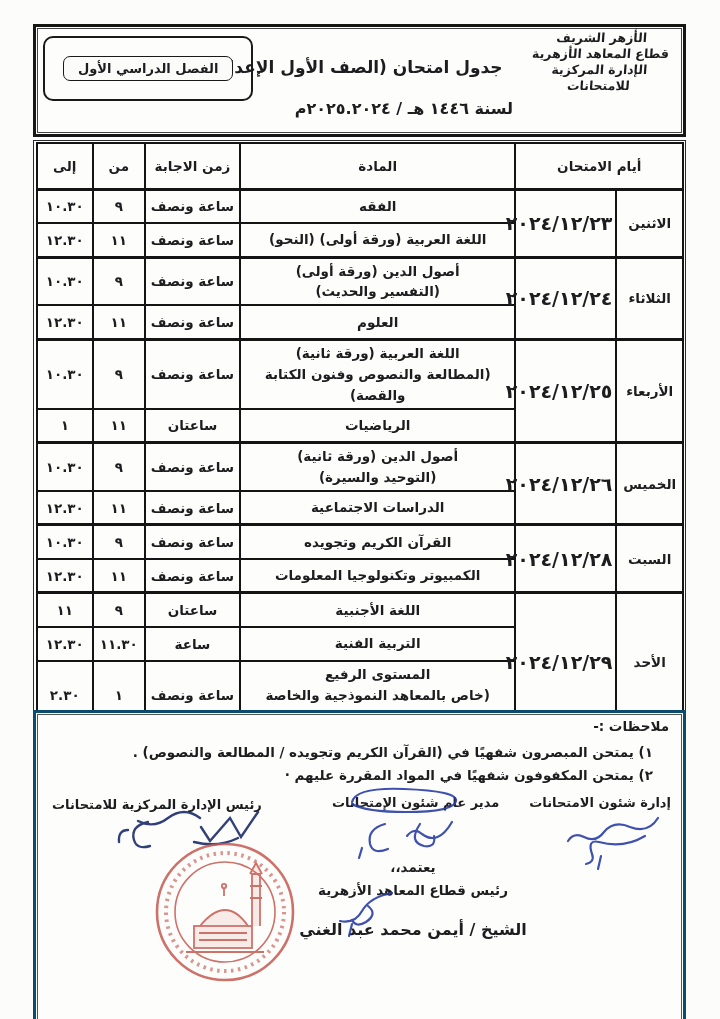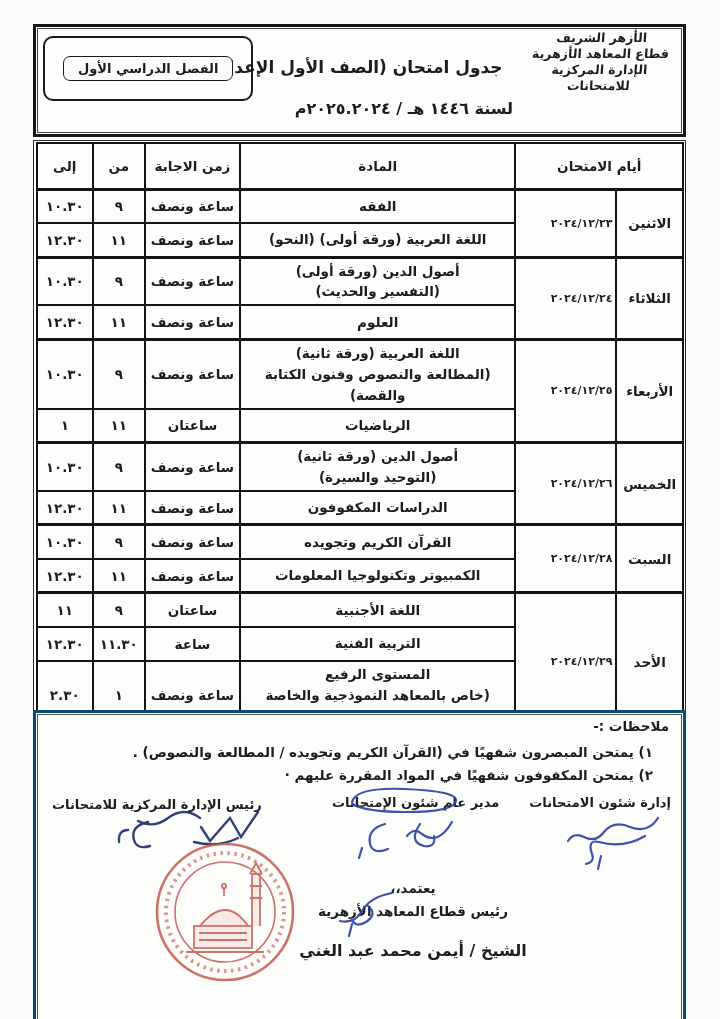--- a/index.html
+++ b/index.html
@@ -49,21 +49,21 @@
   table{ border-collapse:collapse; width:648px; table-layout:fixed; }
   th, td{
     border:2px solid #141414; text-align:center; vertical-align:middle;
     font-size:13.5px; padding:2px 3px; background:#fdfdfc;
   }
   thead tr{ height:46px; }
   tbody tr{ height:34px; }
   tr.block-start td{ border-top-width:3px; }
   col.c-day{ width:66px; } col.c-date{ width:100px; } col.c-subj{ width:273px; }
   col.c-dur{ width:94px; } col.c-from{ width:52px; } col.c-to{ width:55px; }
-  td.date-cell{ font-size:11px; letter-spacing:0.5px;padding-left:44px; }
+  td.date-cell{ font-size:19px; letter-spacing:0.5px;padding-left:44px; }
   td.subject-cell div{ line-height:1.55; }
   td.time-cell{ font-size:13.5px; }
 
   
   .footer-box{
     position:absolute; left:33px; top:710px; width:653px; height:319px;
     border:3px solid #0c4a6e; background:#fdfdfc;
   }
   .footer-box::after{
     content:""; position:absolute; inset:1px; border:1px solid #555; pointer-events:none;
@@ -71,21 +71,21 @@
   .notes-heading{ position:absolute; top:5px; right:14px; font-size:13.5px; }
   .notes-list{ position:absolute; top:28px; right:30px; left:10px; list-style:none; }
   .notes-list li{ font-size:13.5px; line-height:1.7; }
 
   .sig-title{ position:absolute; font-size:13px; white-space:nowrap; }
   .sig-right{ top:82px; right:12px; }
   .sig-center{ top:82px; left:296px; }
   .sig-left{ top:84px; left:16px; }
   .sig-left-name{ position:absolute; top:128px; left:22px; width:220px; text-align:center; font-size:13.5px; }
 
-  .approval{ position:absolute; top:146px; left:262px; width:230px; text-align:center;margin-top:21px; }
+  .approval{ position:absolute; top:146px; left:262px; width:230px; text-align:center; }
   .approval-word{ font-size:13.5px; }
   .approval-title{ font-size:13.5px; margin-top:7px; }
   .approval-name{ font-size:16px; margin-top:22px; white-space:nowrap; }
 
   
   #ink-overlay{
     position:absolute; left:0; top:0; width:720px; height:1019px;
     pointer-events:none; z-index:5;
   }
 </style>
@@ -189,21 +189,21 @@
             <td class="subject-cell">
               <div>أصول الدين (ورقة ثانية)</div>
               <div>(التوحيد والسيرة)</div>
             </td>
             <td class="time-cell">ساعة ونصف</td>
             <td class="time-cell">٩</td>
             <td class="time-cell">١٠.٣٠</td>
           </tr>
           <tr class="sub-row">
             <td class="subject-cell">
-              <div>الدراسات المكفوفون</div>
+              <div>الدراسات الاجتماعية</div>
             </td>
             <td class="time-cell">ساعة ونصف</td>
             <td class="time-cell">١١</td>
             <td class="time-cell">١٢.٣٠</td>
           </tr>
           <tr class="block-start">
             <td class="day-cell" rowspan="2">السبت</td>
             <td class="date-cell" rowspan="2">٢٠٢٤/١٢/٢٨</td>
             <td class="subject-cell">
               <div>القرآن الكريم وتجويده</div>

